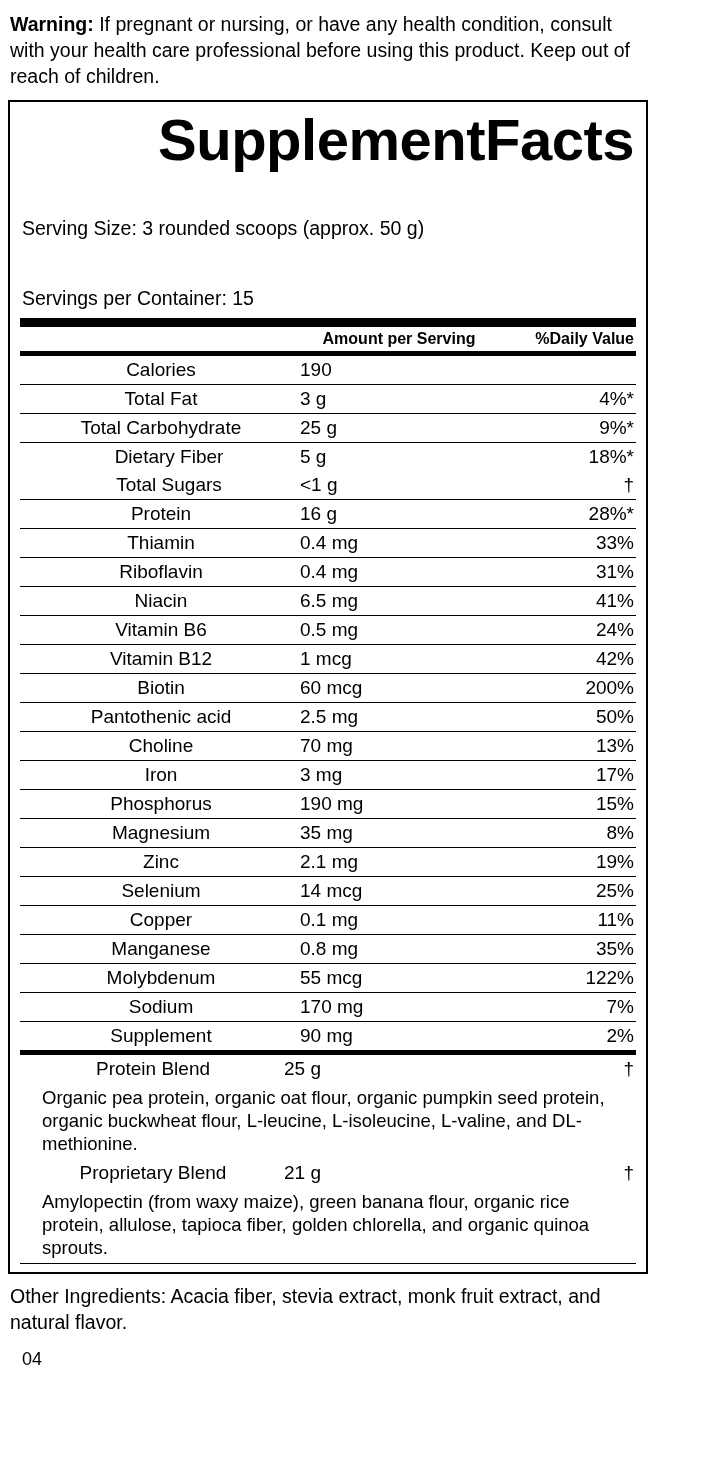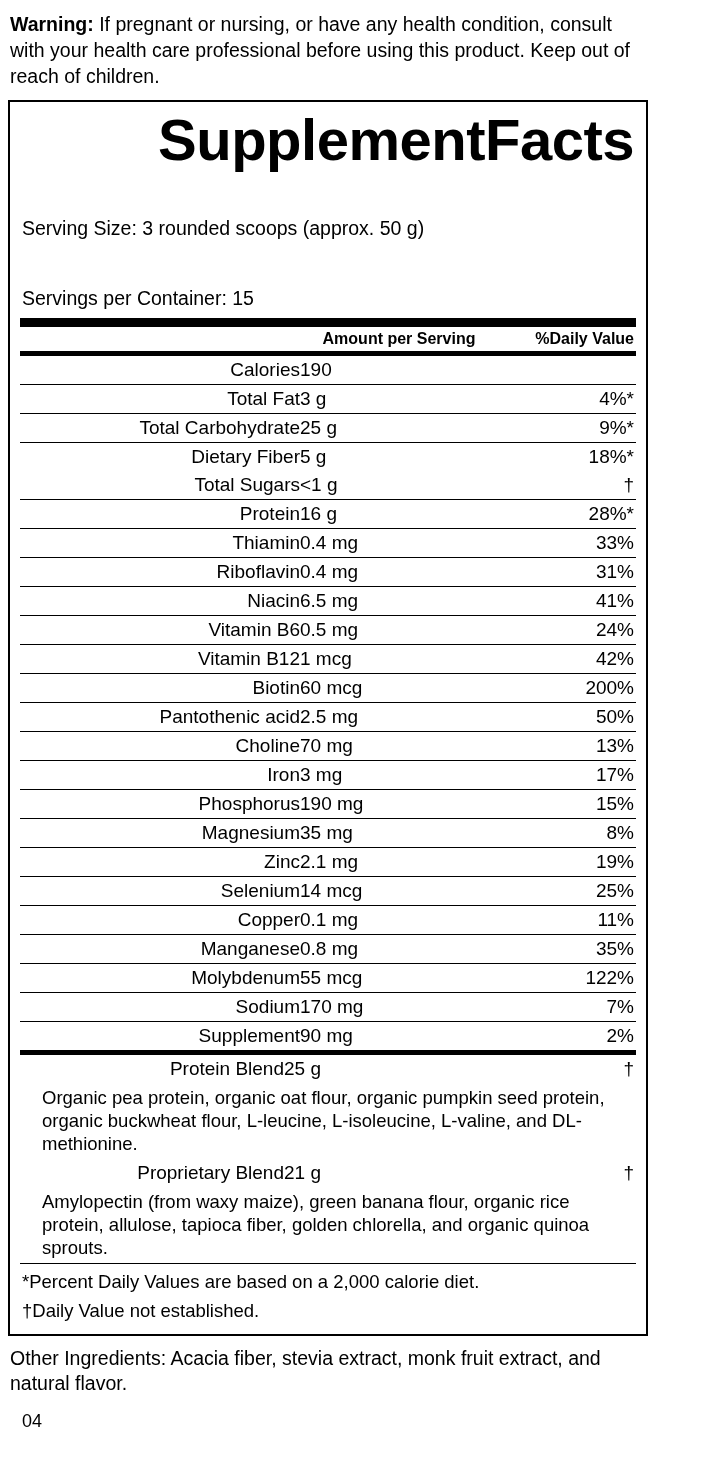--- a/index.html
+++ b/index.html
@@ -66,21 +66,21 @@
 
   table.facts {
     width: 100%;
     border-collapse: collapse;
     font-size: 19px;
   }
   table.facts td, table.facts th {
     padding: 3px 0 3px 0;
     vertical-align: baseline;
   }
-  .col-name  { width: 262px; text-align: right; padding-left: 2px !important; }
+  .col-name  { width: 262px; text-align: center; padding-left: 2px !important; }
   .col-amt   { width: 230px; text-align: left; }
   .col-dv    { text-align: right; padding-right: 2px !important; }
 
   .hdr td {
     font-weight: bold;
     font-size: 16px;
     padding-bottom: 6px;
     padding-top: 4px;
   }
   .hdr .col-amt { text-align: center; }
@@ -290,23 +290,19 @@
             <td class="col-dv">†</td>
           </tr>
           <tr class="blend-desc noline">
             <td class="desc-text" colspan="3">Amylopectin (from waxy maize), green banana flour, organic rice protein, allulose, tapioca fiber, golden chlorella, and organic quinoa sprouts.</td>
           </tr>
         </tbody>
     </table>
 
     <div class="rule-thin"></div>
 
-    <div class="footnotes">
-      <div>*Percent Daily Values are based on a 2,000 calorie diet.</div>
-      <div>†Daily Value not established.</div>
-    </div>
 
   </div>
 
   <p class="other-ing">Other Ingredients: Acacia fiber, stevia extract, monk fruit extract, and natural flavor.</p>
   <p class="page-code">04</p>
 
 </div>
 
 </body></html>

